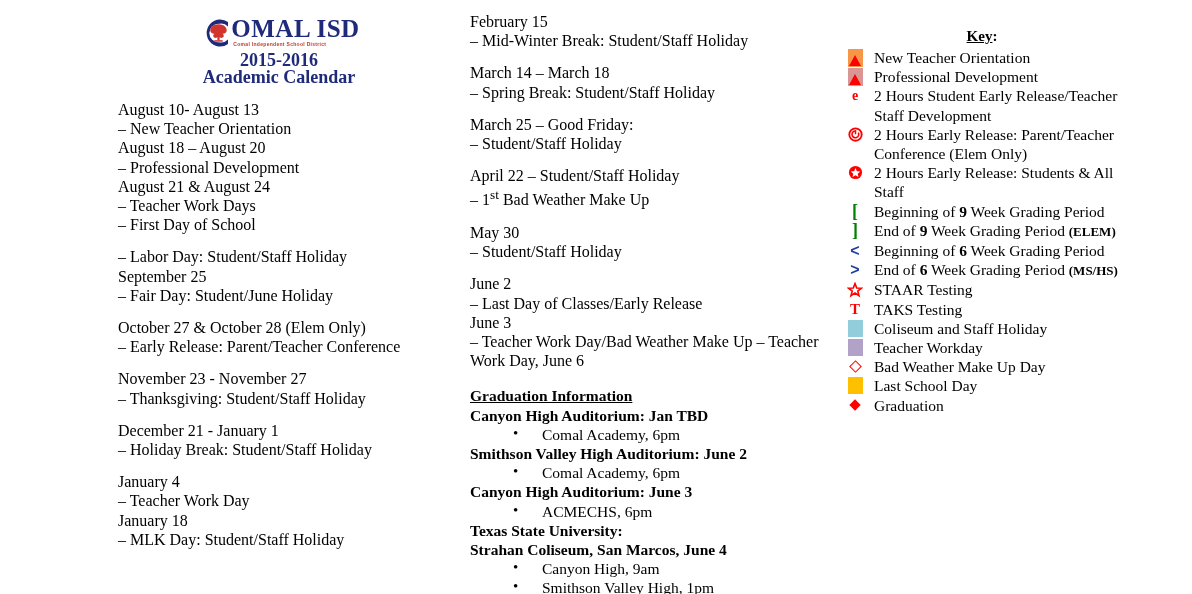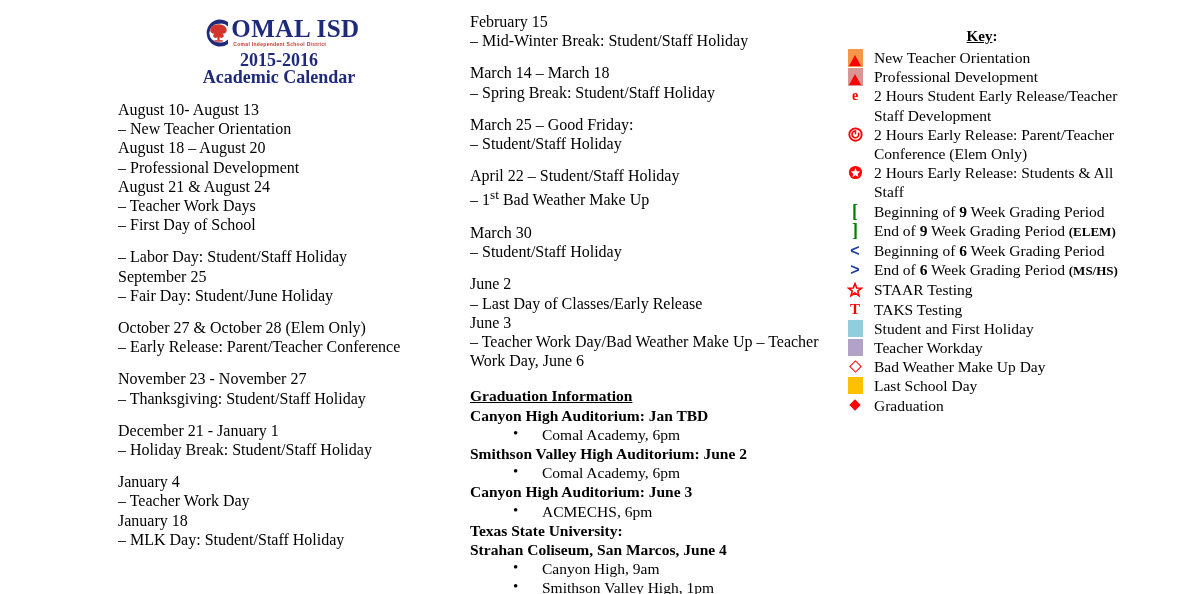--- a/index.html
+++ b/index.html
@@ -313,21 +313,21 @@
         </div>
         <div class="entry">
           <div>March 25 – Good Friday:</div>
           <div>– Student/Staff Holiday</div>
         </div>
         <div class="entry">
           <div>April 22 – Student/Staff Holiday</div>
           <div>– 1<sup>st</sup> Bad Weather Make Up</div>
         </div>
         <div class="entry">
-          <div>March 30</div>
+          <div>May 30</div>
           <div>– Student/Staff Holiday</div>
         </div>
         <div class="entry">
           <div>June 2</div>
           <div>– Last Day of Classes/Early Release</div>
           <div>June 3</div>
           <div class="wrap">– Teacher Work Day/Bad Weather Make Up – Teacher Work Day, June 6</div>
         </div>
       </div>
     <div class="grad-block" id="grad-block">
@@ -433,21 +433,21 @@
         <div class="key-row">
           <span class="key-icon">
             <span class="glyph-t">T</span>
           </span>
           <span class="key-label">TAKS Testing</span>
         </div>
         <div class="key-row">
           <span class="key-icon">
             <span class="sw" style="background: rgb(146, 205, 220);"></span>
           </span>
-          <span class="key-label">Student and First Holiday</span>
+          <span class="key-label">Coliseum and Staff Holiday</span>
         </div>
         <div class="key-row">
           <span class="key-icon">
             <span class="sw" style="background: rgb(179, 162, 199);"></span>
           </span>
           <span class="key-label">Teacher Workday</span>
         </div>
         <div class="key-row">
           <span class="key-icon">
             <span class="diamond-open" style="border-color: rgb(255, 0, 0);"></span>

